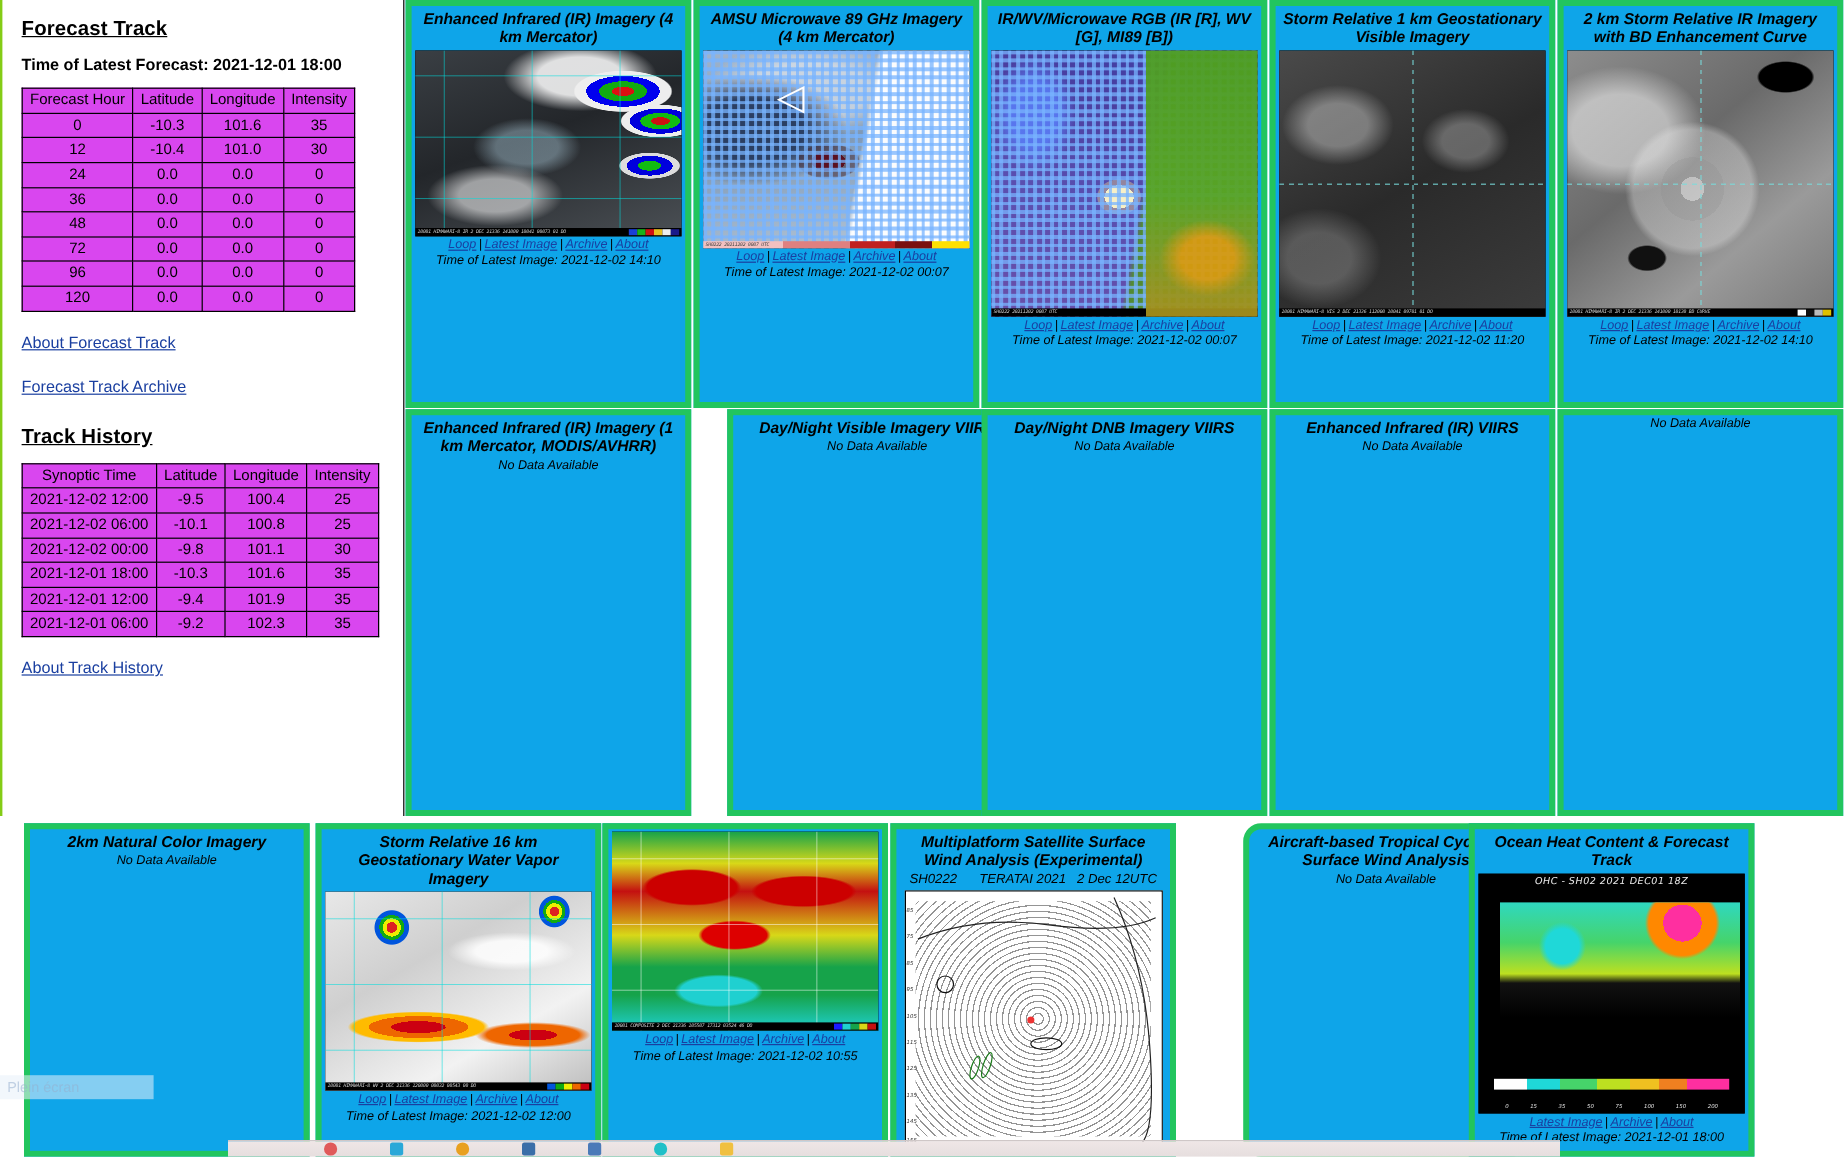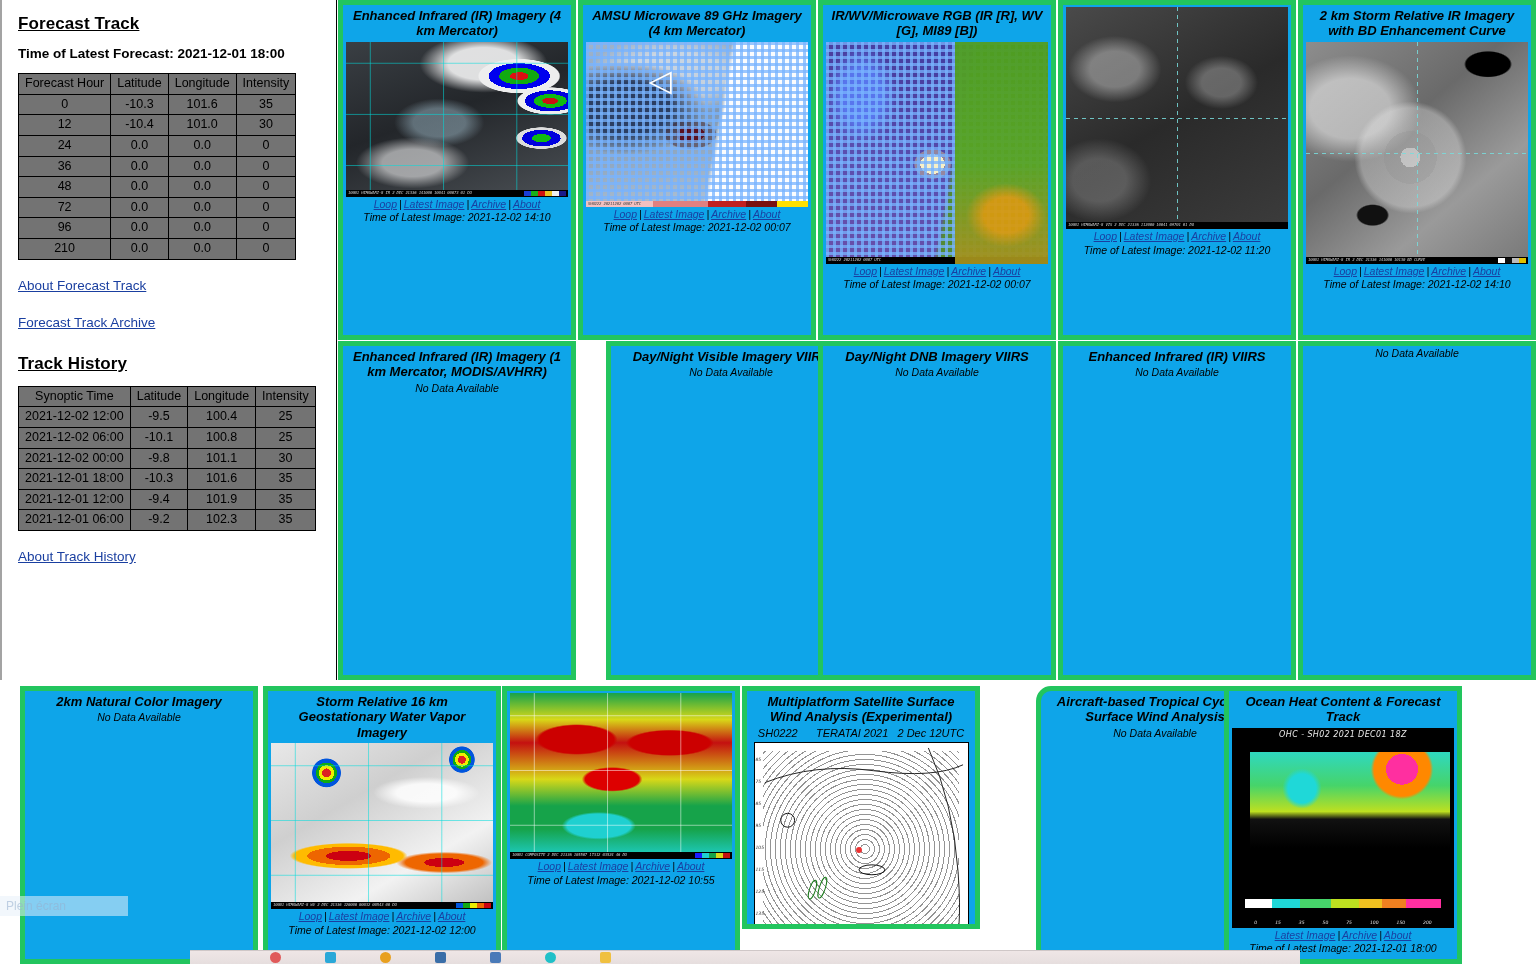--- a/index.html
+++ b/index.html
@@ -18,21 +18,21 @@
     position: absolute;
     left: 0; top: 0;
     width: 1537px; height: 964px;
   }
 
   
   #sidebar {
     position: absolute;
     left: 0px; top: 0px;
     width: 337px; height: 680px;
-    border-left: 2px solid #a3a3a3;
+    border-left: 2px solid #84cc16;
     border-right: 1px solid #000;
     background: #fff;
     padding: 8px 0 0 16px;
   }
   .sec-title {
     font-size: 17px;
     font-weight: bold;
     color: #000;
     text-decoration: underline;
     margin: 6px 0 12px 0;
@@ -40,21 +40,21 @@
   }
   .sub-bold {
     font-size: 13.5px;
     font-weight: bold;
     color: #000;
     margin: 0 0 12px 0;
   }
   table.grid {
     border-collapse: collapse;
     margin-bottom: 14px;
-    background: #737373;
+    background: #d946ef;
   }
   table.grid th, table.grid td {
     border: 1px solid #000;
     font-size: 12.5px;
     color: #000;
     text-align: center;
     padding: 2px 6px;
     font-weight: normal;
     white-space: nowrap;
     line-height: 1.25;
@@ -352,21 +352,21 @@
           <td>0.0</td>
           <td>0</td>
         </tr>
         <tr>
           <td>96</td>
           <td>0.0</td>
           <td>0.0</td>
           <td>0</td>
         </tr>
         <tr>
-          <td>210</td>
+          <td>120</td>
           <td>0.0</td>
           <td>0.0</td>
           <td>0</td>
         </tr>
       </tbody>
     </table>
 
     <div class="linkline">
       <a class="blue">About Forecast Track</a>
     </div>
@@ -481,20 +481,21 @@
         </div>
       </div>
     </div>
     <div class="links">
       <a>Loop</a><span class="sep">|</span><a>Latest Image</a><span class="sep">|</span><a>Archive</a><span class="sep">|</span><a>About</a>
     </div>
     <div class="timestamp">Time of Latest Image: 2021-12-02 00:07</div>
   </div>
 
   <div class="panel" style="left:1058px; top:0px; width:238px; height:340px;">
+    <div class="panel-title">Storm Relative 1 km Geostationary Visible Imagery</div>
     <div class="thumb" style="width:222px; height:222px;">
       <div class="sat vis-bg">
         <div class="crosshair-h"></div>
           <div class="crosshair-v"></div>
         <div class="bar">
           <span class="ctext">10001 HIMAWARI-8 VIS  2 DEC 21336 112000 10041 09701 01 DO</span>
         </div>
       </div>
     </div>
     <div class="links">
@@ -593,21 +594,21 @@
             </span>
         </div>
       </div>
     </div>
     <div class="links">
       <a>Loop</a><span class="sep">|</span><a>Latest Image</a><span class="sep">|</span><a>Archive</a><span class="sep">|</span><a>About</a>
     </div>
     <div class="timestamp">Time of Latest Image: 2021-12-02 10:55</div>
   </div>
 
-  <div class="panel" style="left:742px; top:686px; width:238px; height:243px;">
+  <div class="panel" style="left:742px; top:686px; width:238px; height:278px;">
     <div class="panel-title">Multiplatform Satellite Surface Wind Analysis (Experimental)</div>
     <div class="subcap">
       <span>SH0222</span>&nbsp;&nbsp;&nbsp;&nbsp;&nbsp;
       <span>TERATAI 2021</span>&nbsp;&nbsp;
       <span>2 Dec 12UTC</span>
     </div>
     <div class="thumb" style="width:215px; height:215px; background:#fff; border:1px solid #000;">
       <div class="sat" style="background:#fff">
         <div class="wind-swirl"></div>
         <svg width="100%" height="100%" viewBox="0 0 215 215" style="position:absolute;inset:0">

